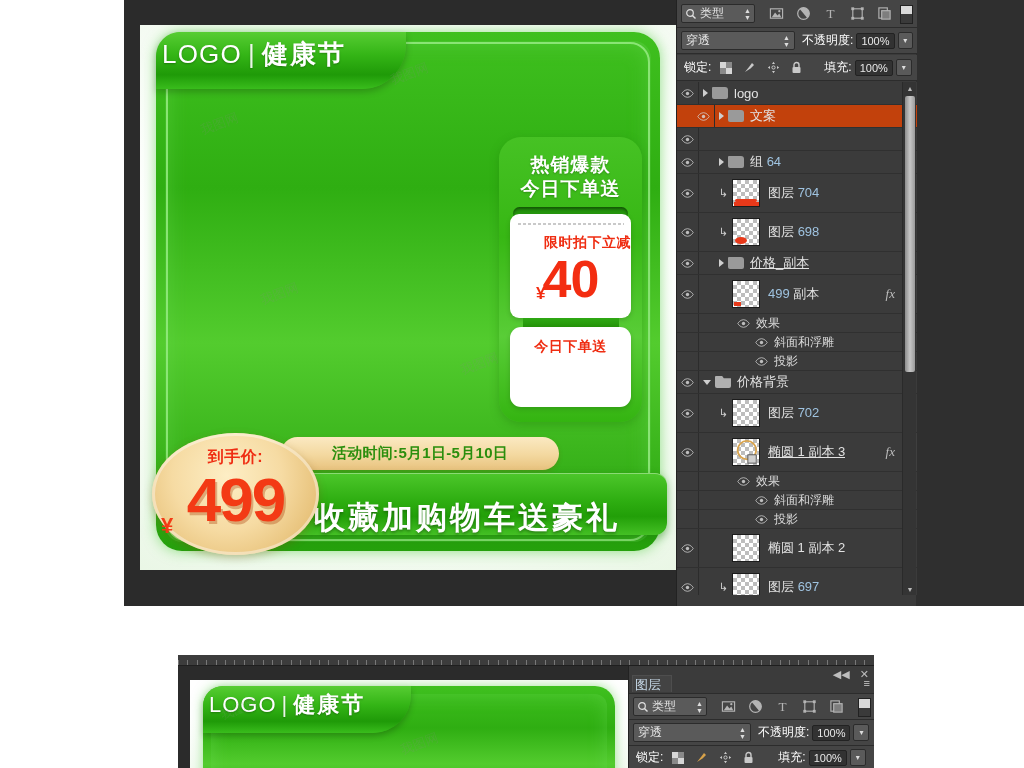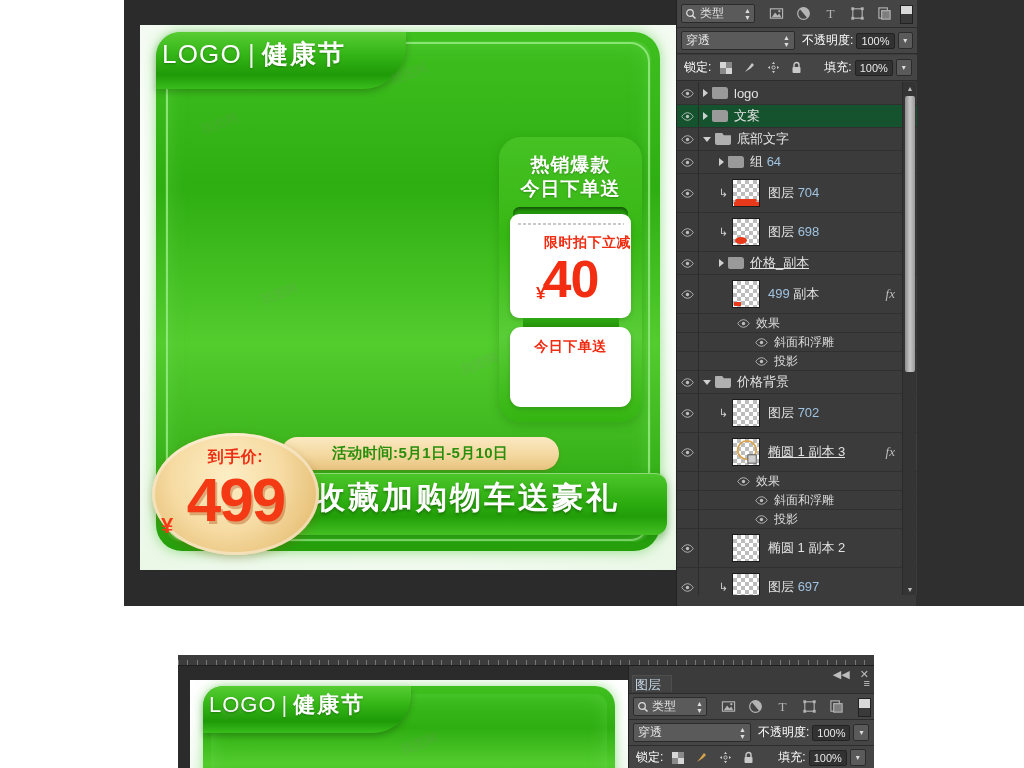--- a/index.html
+++ b/index.html
@@ -162,21 +162,21 @@
     color:#2a8e0d; font-size:15px; font-weight:bold; letter-spacing:.3px;
   }
   .cta-bar {
     position: absolute; left: 127px; top: 448px; width: 400px; height: 62px;
     border-radius: 12px;
     background: linear-gradient(180deg,#4dc72b 0%, #2eae11 45%, #229f08 70%, #44c024 100%);
     box-shadow: 0 3px 8px rgba(20,110,5,.4), inset 0 1px 0 rgba(255,255,255,.35);
     z-index: 3;
   }
   .cta-text {
-    position:absolute; left:0; top:4px; width:100%; text-align:center;
+    position:absolute; left:0; top:24px; width:100%; text-align:center;
     color:#fff; font-size:31px; font-weight:bold; letter-spacing:3px;
     text-shadow: 0 2px 3px rgba(0,0,0,.3);
   }
   .watermark {
     position:absolute; color: rgba(140,140,140,.18);
     font-size: 13px; pointer-events:none; transform: rotate(-20deg);
     white-space:nowrap;
   }
 
   
@@ -236,21 +236,21 @@
   
   .layer-list {
     position:absolute; left:0; top:82px; width:240px; height: 513px;
     overflow:hidden; background:#3b3b3b;
   }
   .layer-row {
     position:relative; height:23px; display:flex; align-items:center;
     border-bottom:1px solid #303030; background:#3b3b3b;
   }
   .layer-row.tall { height:39px; }
-  .layer-row.sel { background:#14532d; }
+  .layer-row.sel { background:#c2410c;padding-left:16px; }
   .eye-cell {
     width:22px; height:100%; display:flex; align-items:center; justify-content:center;
     border-right:1px solid #2c2c2c; flex:none;
   }
   .eye { width:13px; height:9px; opacity:.85; }
   .row-body { display:flex; align-items:center; flex:1; padding-left:4px; min-width:0; }
   .tri { width:0;height:0; flex:none; margin-right:4px; }
   .tri.right { border-left:5px solid #cfcfcf; border-top:4px solid transparent; border-bottom:4px solid transparent; }
   .tri.down  { border-top:5px solid #cfcfcf; border-left:4px solid transparent; border-right:4px solid transparent; }
   .folder {
@@ -517,25 +517,20 @@
             <span class="lname">文案</span>
           </div>
         </div>
         <div class="layer-row">
           <div class="eye-cell">
             <svg class="eye" viewBox="0 0 16 11">
               <path d="M8 0.8C3.6 0.8 1 5.5 1 5.5s2.6 4.7 7 4.7 7-4.7 7-4.7-2.6-4.7-7-4.7z" fill="none" stroke="#d5d5d5" stroke-width="1.1"></path>
               <circle cx="8" cy="5.5" r="2.1" fill="#d5d5d5"></circle>
             </svg>
           </div>
-          <div class="row-body">
-            <span class="tri down"></span>
-            <span class="folder open"></span>
-            <span class="lname">底部文字</span>
-          </div>
         </div>
         <div class="layer-row">
           <div class="eye-cell">
             <svg class="eye" viewBox="0 0 16 11">
               <path d="M8 0.8C3.6 0.8 1 5.5 1 5.5s2.6 4.7 7 4.7 7-4.7 7-4.7-2.6-4.7-7-4.7z" fill="none" stroke="#d5d5d5" stroke-width="1.1"></path>
               <circle cx="8" cy="5.5" r="2.1" fill="#d5d5d5"></circle>
             </svg>
           </div>
           <div class="row-body">
             <span class="indent-1"></span>

